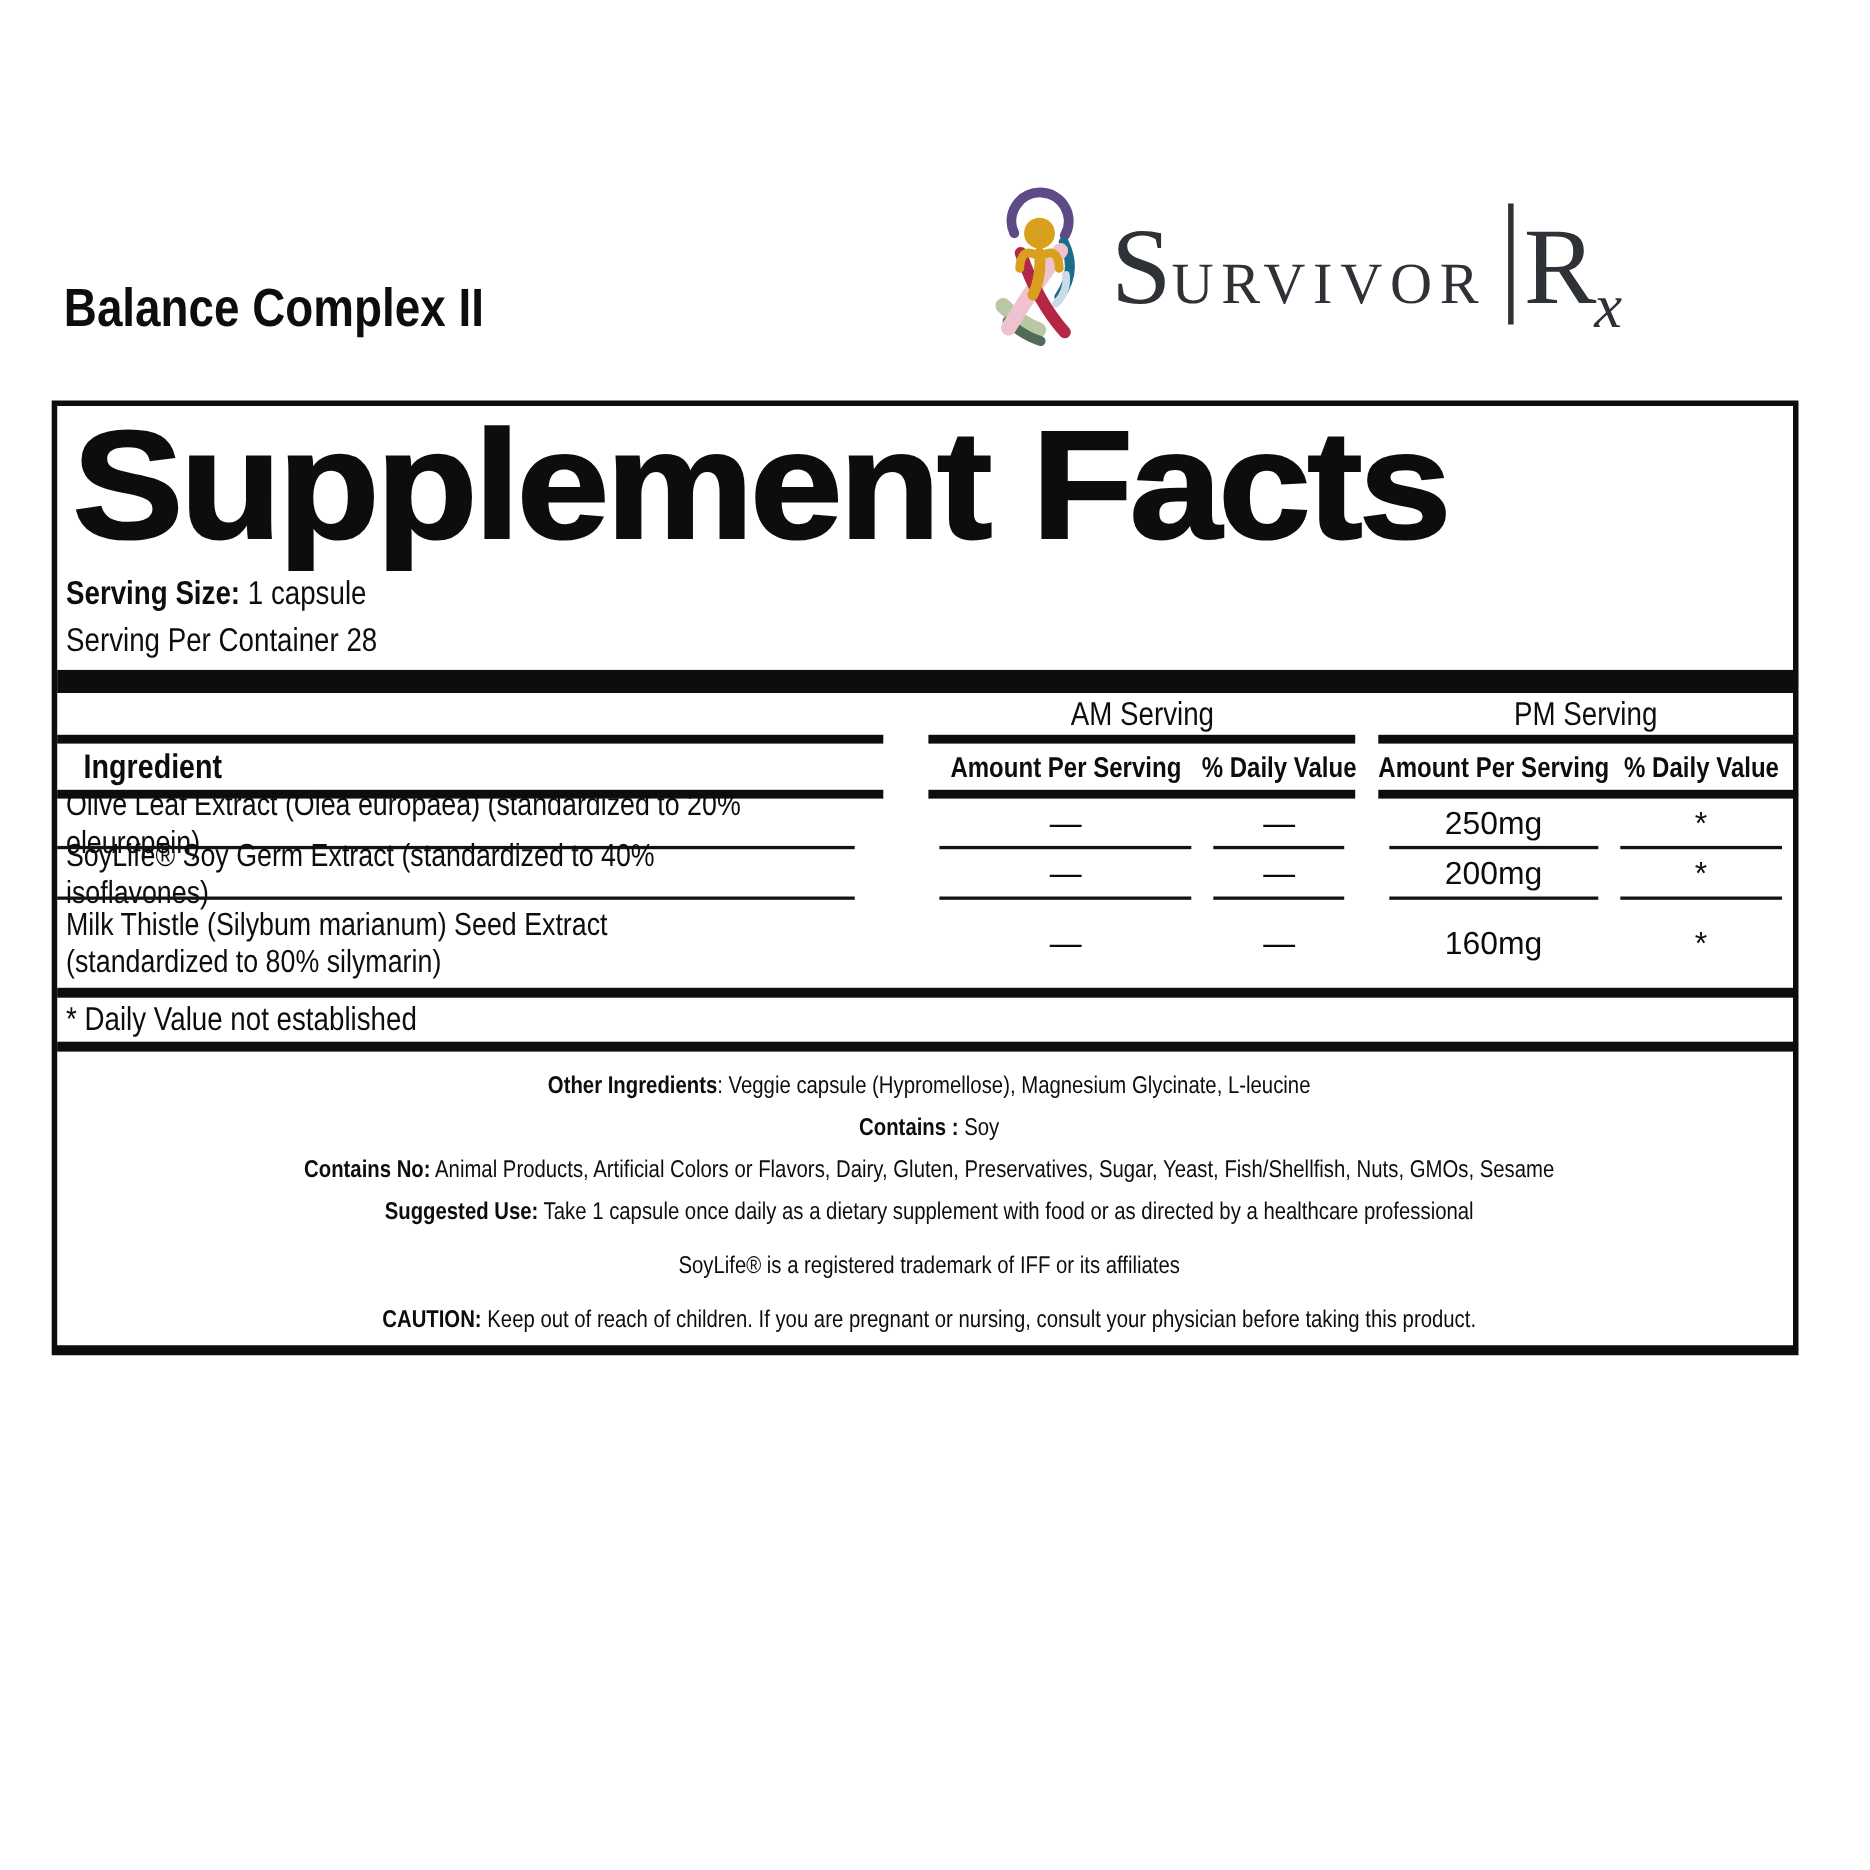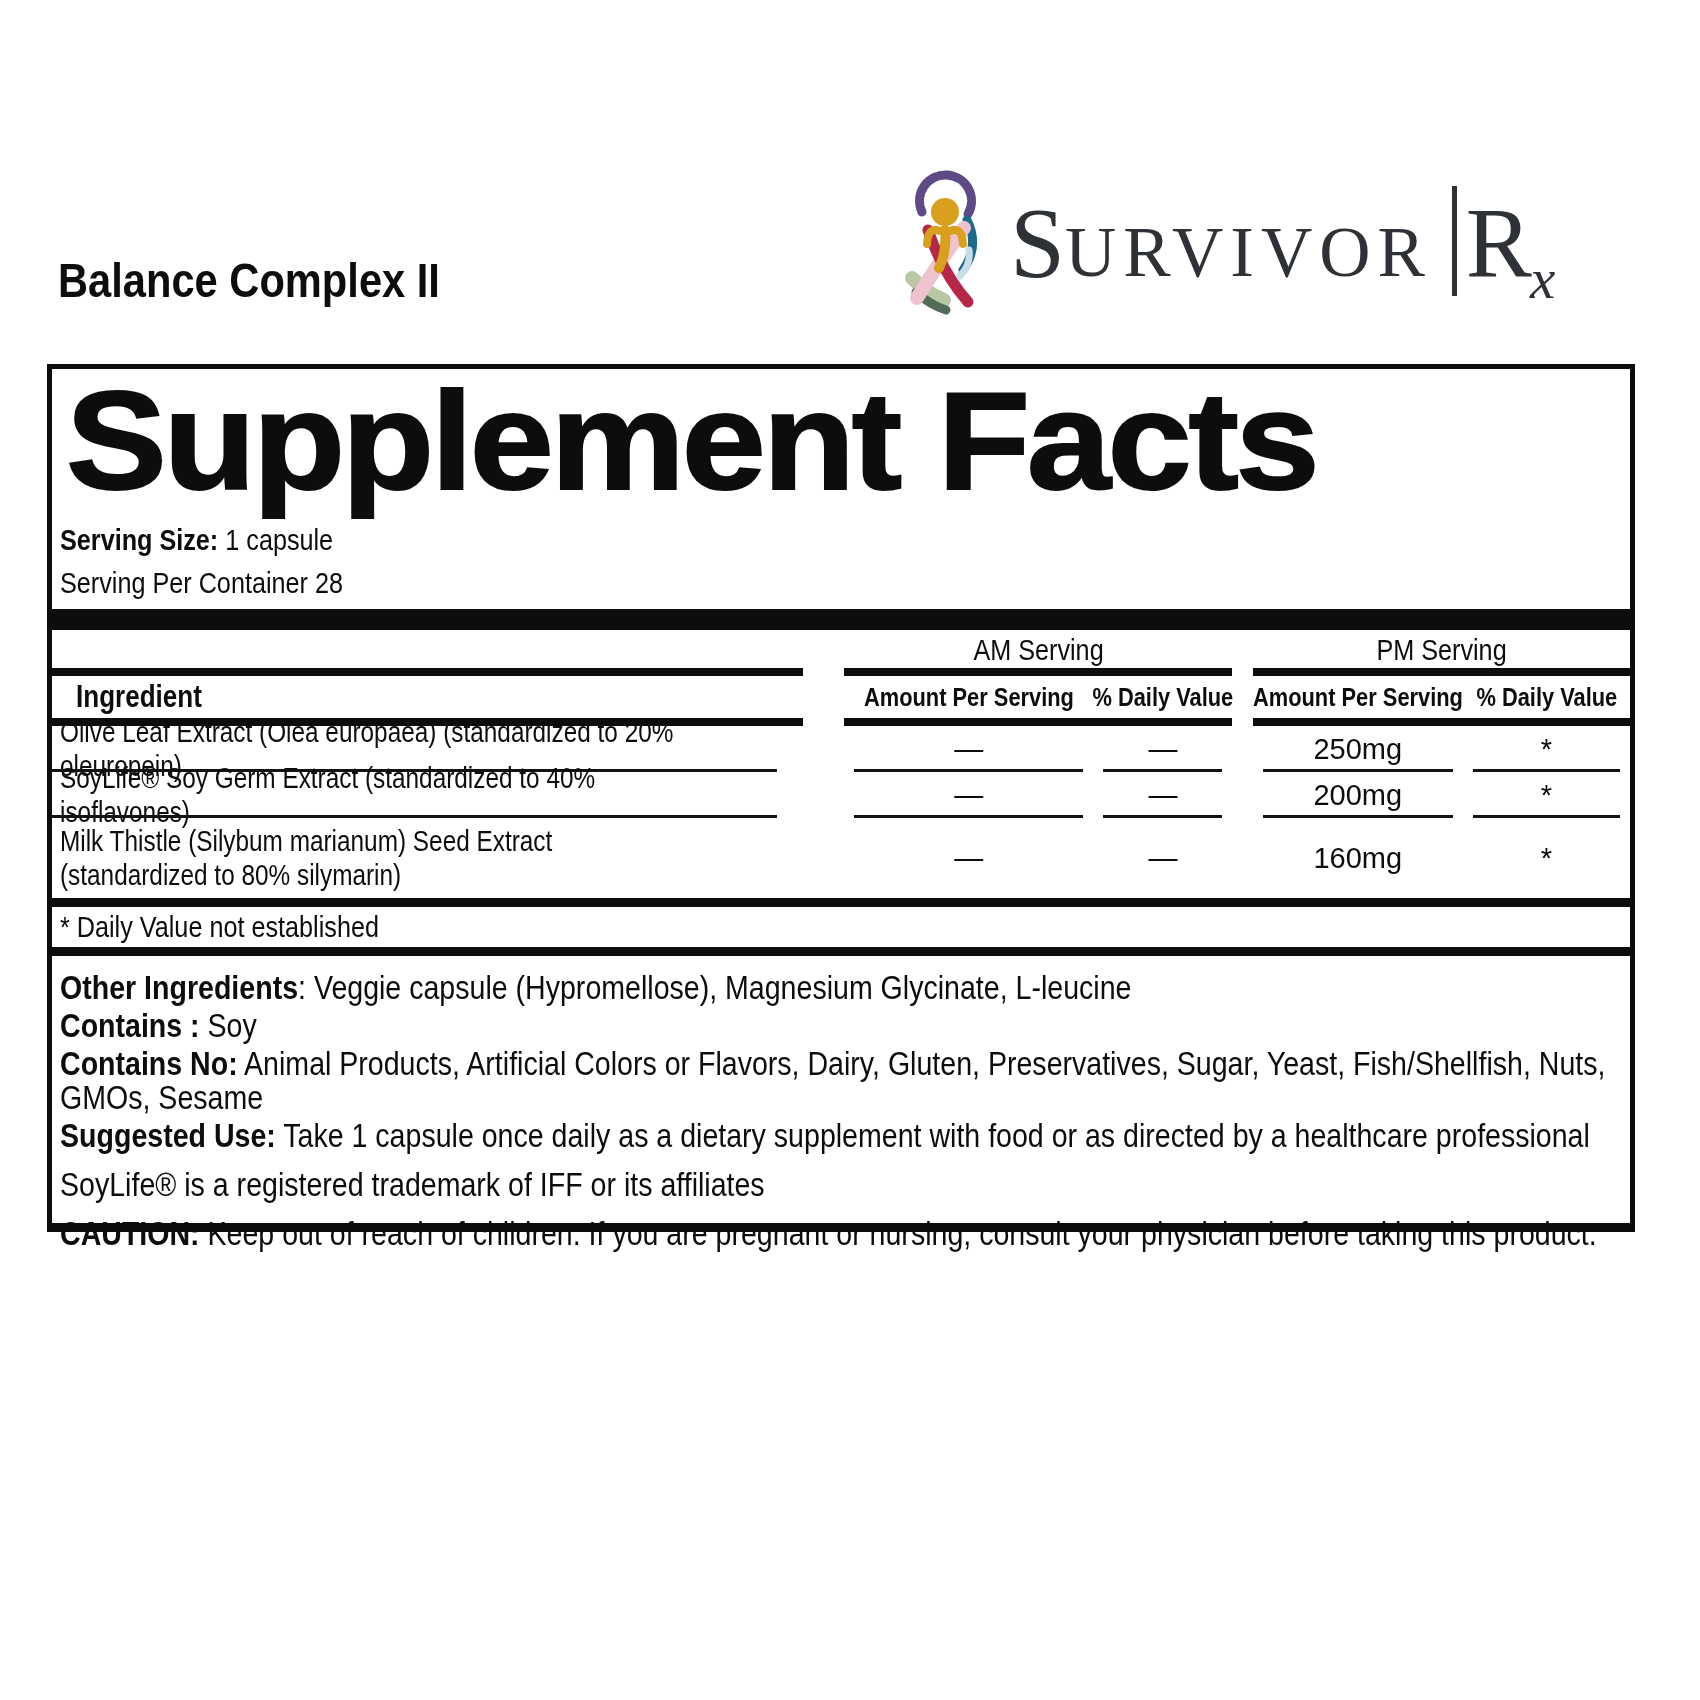--- a/index.html
+++ b/index.html
@@ -9,21 +9,21 @@
 
   
   .product-title { position:absolute; left:58px; top:252px; font-size:49px; font-weight:bold;
                    letter-spacing:0px; transform:scaleX(.85); transform-origin:left center; white-space:nowrap; }
 
   .brand-logo { position:absolute; left:882px; top:168px; width:620px; height:155px; }
   .brand-logo svg { position:absolute; left:0; top:0; }
   .brand-text { position:absolute; left:128px; top:0; white-space:nowrap; color:#2e3236;
                 font-family:"Liberation Serif", serif; }
   .b-lead { font-size:99px; line-height:150px; }
-  .b-rest { font-size:71px; letter-spacing:7px; }
+  .b-rest { font-size:53px; letter-spacing:7px; }
   .b-bar  { display:inline-block; width:5px; height:110px; background:#2e3236;
             margin:0 9px 0 20px; vertical-align:-20px; }
   .b-sub  { font-size:57px; font-style:italic; margin-left:-2px; vertical-align:-22px; }
 
   
   .panel { position:absolute; left:47px; top:364px; width:1588px; height:868px;
            border:5px solid #0d0d0d; border-bottom-width:9px; background:#fff; }
 
   .sf-title { margin:2px 0 0 14px; font-size:140px; line-height:140px; font-weight:bold;
               letter-spacing:-3px; white-space:nowrap; transform:scaleX(1.08);
@@ -61,21 +61,21 @@
   .trow { height:46px; font-size:29px; }
   .trow.tall { height:80px; }
   .trow .cell { display:flex; align-items:center; justify-content:center; position:relative; }
   .trow .cell.ing { justify-content:flex-start; padding-left:8px; line-height:34px; }
   .trow.lined .cell::after { content:""; position:absolute; left:10px; right:10px; bottom:0;
                              height:3px; background:#131313; }
   .trow.lined .cell.ing::after { left:0; right:26px; }
 
   .footnote-row { height:40px; display:flex; align-items:center; padding-left:8px; font-size:30px; }
 
-  .notes { margin:14px 0 12px 8px; font-size:34px; }
+  .notes { margin:14px 0 12px 8px; font-size:22px;text-align:center; }
   .note { line-height:34px; margin-bottom:4px; }
   .note.spaced { margin-top:15px; }
 </style>
 </head>
 <body>
 
 <div class="page">
 
   <div class="product-title">Balance Complex II</div>
 

